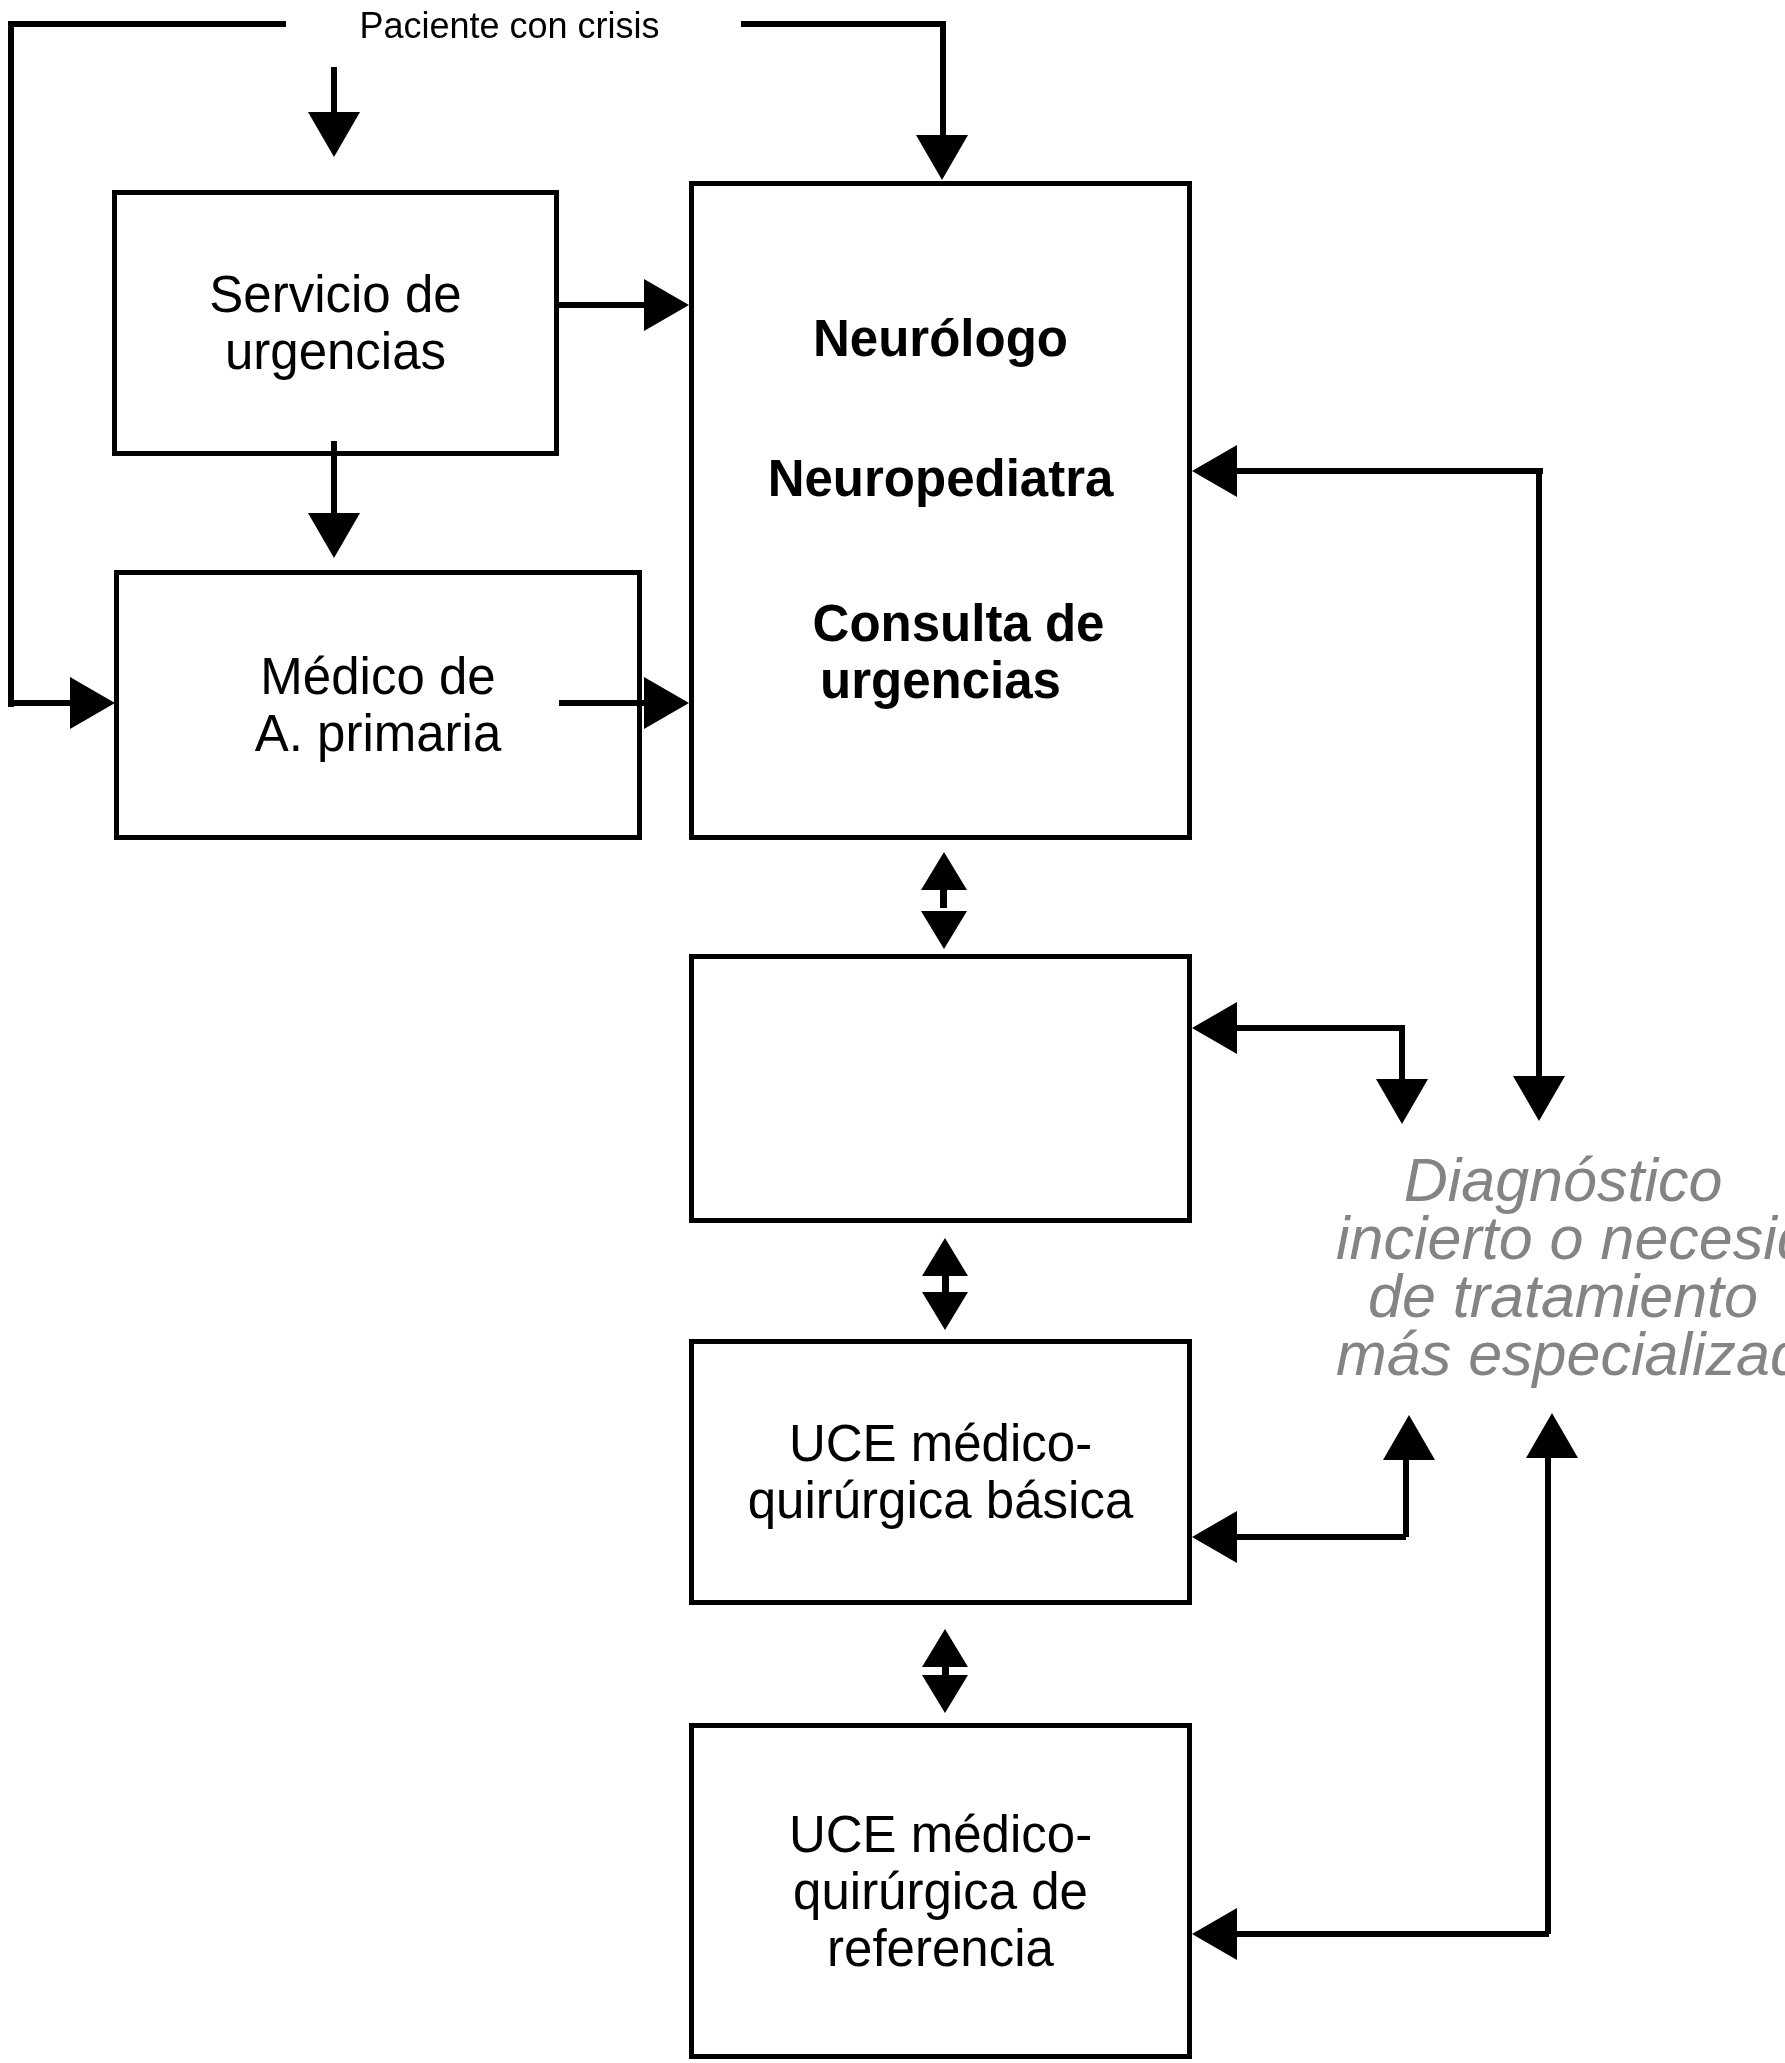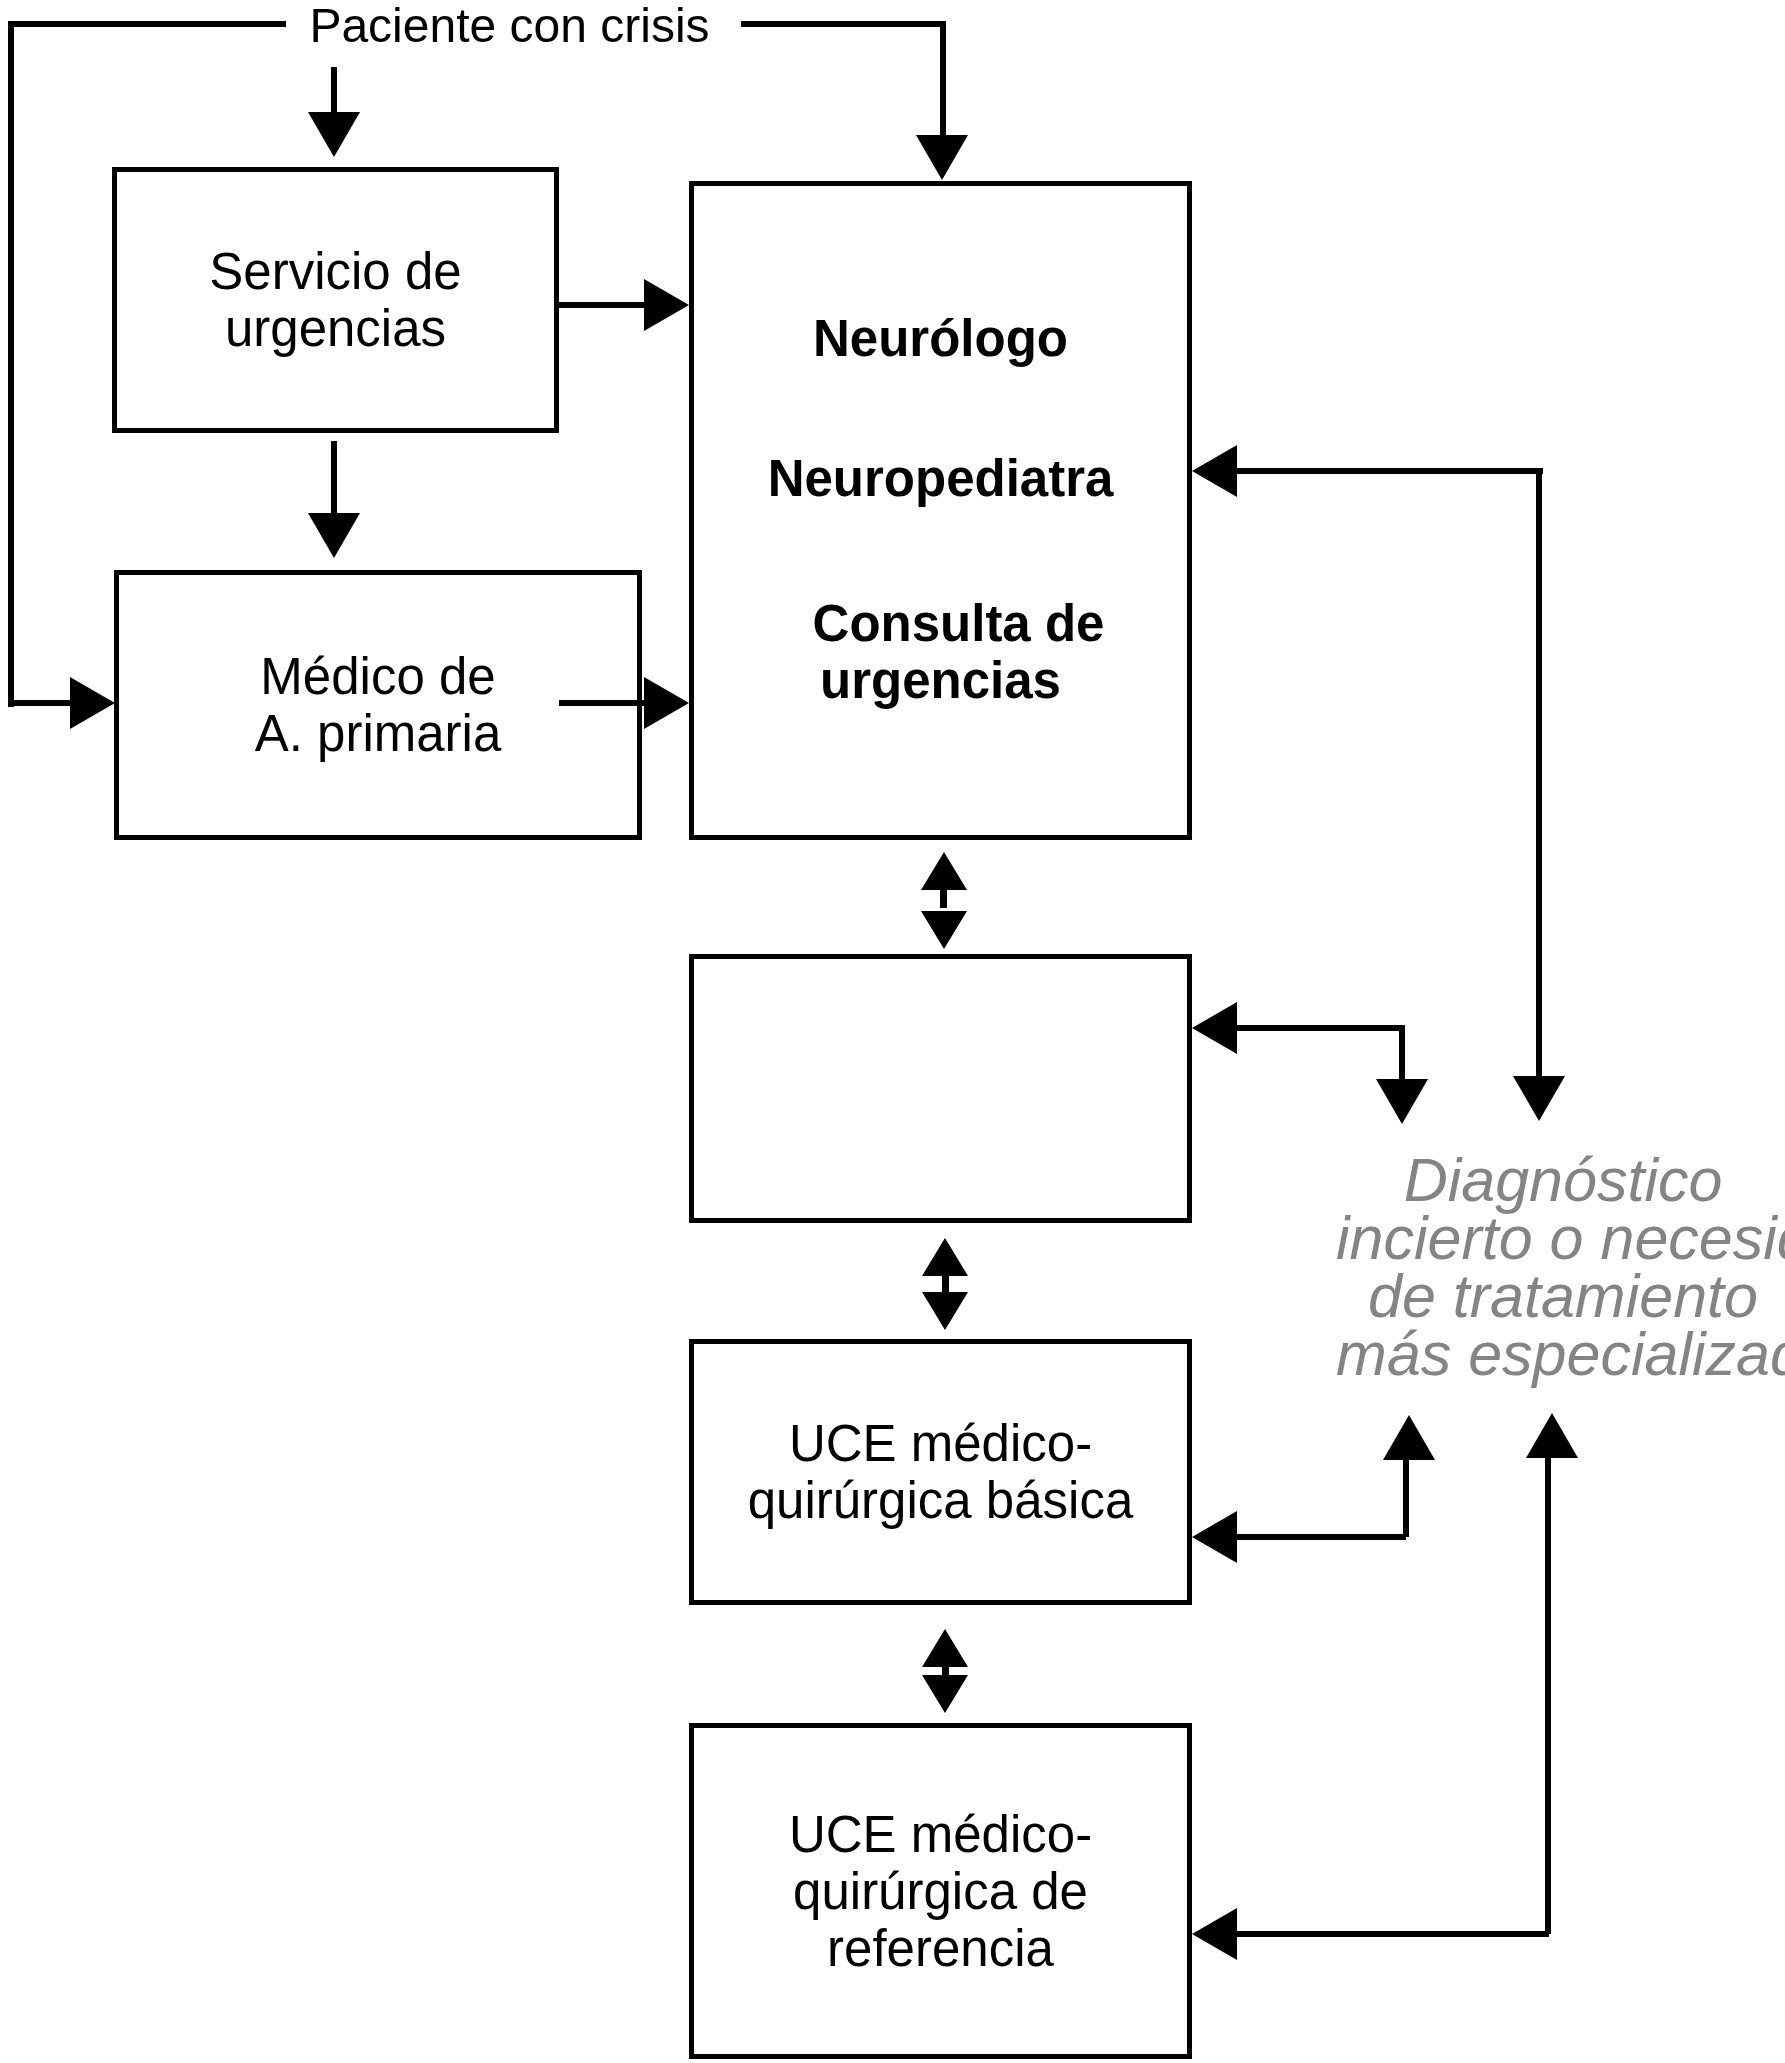--- a/index.html
+++ b/index.html
@@ -21,21 +21,21 @@
   .tri{position:absolute;width:0;height:0;border-style:solid;border-color:transparent;}
   .tri-right{border-width:26px 0 26px 45px;border-left-color:#000;}
   .tri-left {border-width:26px 45px 26px 0;border-right-color:#000;}
   .tri-down {border-width:45px 26px 0 26px;border-top-color:#000;}
   .tri-up   {border-width:0 26px 45px 26px;border-bottom-color:#000;}
   .tri-down-sm{border-width:38px 23px 0 23px;border-top-color:#000;}
   .tri-up-sm  {border-width:0 23px 38px 23px;border-bottom-color:#000;}
 
   #title{
     position:absolute;left:291px;top:0;width:437px;height:51px;
-    font-size:48px;line-height:51px;text-align:center;white-space:nowrap;
+    font-size:36px;line-height:51px;text-align:center;white-space:nowrap;
   }
   #annotation{
     position:absolute;left:1336px;top:1151px;width:454px;
     font-size:61px;line-height:58px;font-style:italic;color:#848484;text-align:center;
   }
   #annotation div{white-space:nowrap;}
 </style>
 </head>
 <body>
 
@@ -48,21 +48,21 @@
   <div class="hl" style="left:7.9px;top:700px;width:64px;height:6.1px;"></div>
   <div class="tri tri-right" style="left:70px;top:677px;"></div>
 
   <div class="hl" style="left:741px;top:21px;width:205px;height:6.1px;"></div>
   <div class="vl" style="left:940px;top:21px;width:6.1px;height:114px;"></div>
   <div class="tri tri-down" style="left:916px;top:135px;"></div>
 
   <div class="vl" style="left:331px;top:67px;width:6.1px;height:45px;"></div>
   <div class="tri tri-down" style="left:308px;top:112px;"></div>
 
-  <div class="box" style="left:112px;top:167px;width:447px;height:266px;">
+  <div class="box" style="left:112px;top:190px;width:447px;height:266px;">
     <div class="box-label">Servicio de</div>
     <div class="box-label">urgencias</div>
   </div>
 
   <div class="vl" style="left:331px;top:441px;width:6.1px;height:72px;"></div>
   <div class="tri tri-down" style="left:308px;top:513px;"></div>
 
   <div class="box" style="left:114px;top:570px;width:528px;height:270px;">
     <div class="box-label">Médico de</div>
     <div class="box-label">A. primaria</div>

